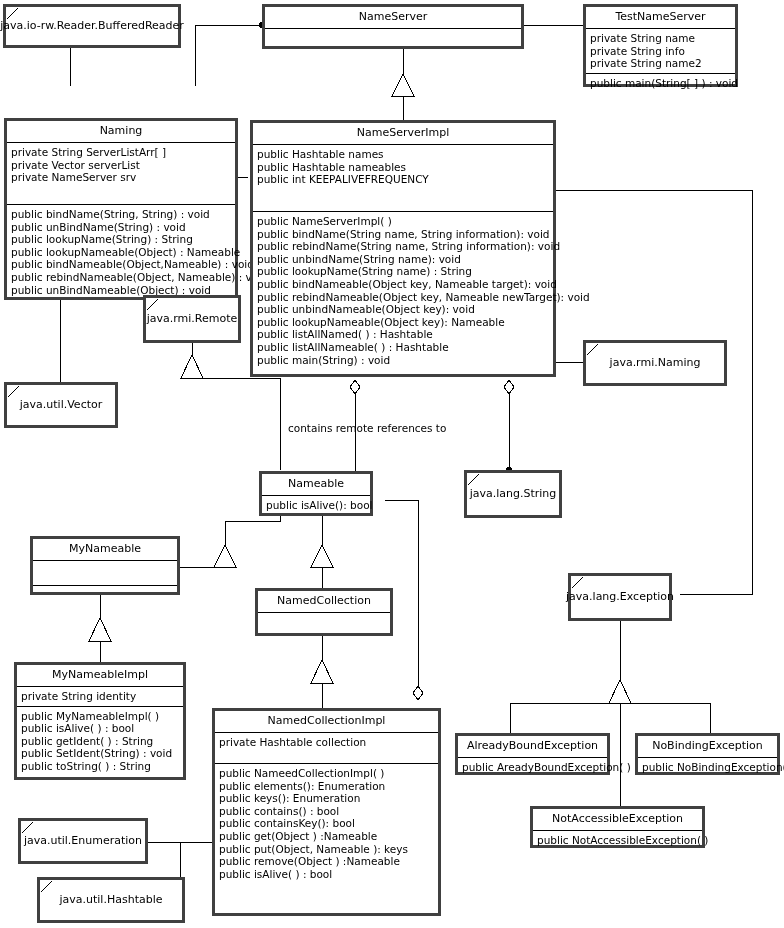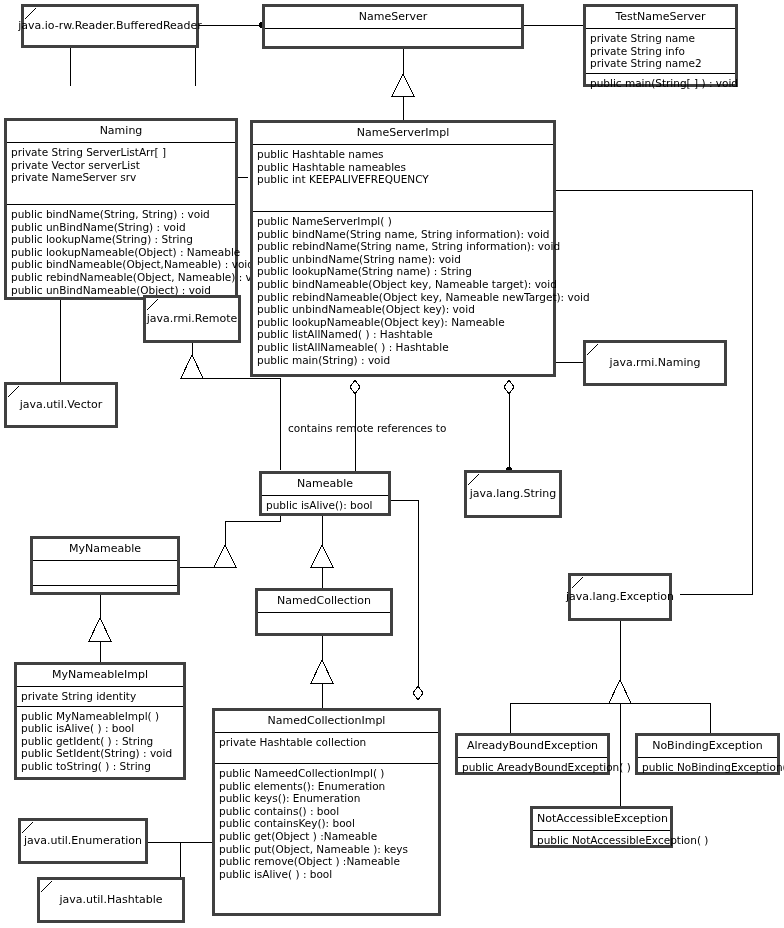--- a/index.html
+++ b/index.html
@@ -144,21 +144,21 @@
       <path d="M 609 703 L 620 680 L 631 703 Z" fill="#ffffff"></path>
       <path d="M 620 703 L 620 806"></path>
       <path d="M 510 703 L 710 703"></path>
       <path d="M 510 703 L 510 733"></path>
       <path d="M 710 703 L 710 733"></path>
     </g>
   </svg>
 
   <div class="edge-label" style="left:288px; top:422px;">contains remote references to</div>
 
-  <div class="node simple" style="left:21px; top:4px; width:178px; height:44px;">
+  <div class="node simple" style="left:3px; top:4px; width:178px; height:44px;">
     <svg class="note-fold" viewBox="0 0 13 13">
       <path d="M 1 12 L 12 1" stroke="#000" stroke-width="1" fill="none"></path>
     </svg>
     <div class="vcenter">
         <div class="name">java.io-rw.Reader.BufferedReader</div>
       </div>
   </div>
 
   <div class="node" style="left:262px; top:4px; width:262px; height:45px;">
     <div class="name">NameServer</div>
@@ -247,21 +247,21 @@
 
   <div class="node simple" style="left:464px; top:470px; width:98px; height:48px;">
     <svg class="note-fold" viewBox="0 0 13 13">
       <path d="M 1 12 L 12 1" stroke="#000" stroke-width="1" fill="none"></path>
     </svg>
     <div class="vcenter">
         <div class="name">java.lang.String</div>
       </div>
   </div>
 
-  <div class="node" style="left:259px; top:471px; width:132px; height:45px;">
+  <div class="node" style="left:259px; top:471px; width:114px; height:45px;">
     <div class="name">Nameable</div>
     <div class="compartment">
       <div class="row">public isAlive(): bool</div>
     </div>
   </div>
 
   <div class="node" style="left:30px; top:536px; width:150px; height:59px;">
     <div class="name">MyNameable</div>
     <div class="compartment" style="height:18px;"></div>
     <div class="compartment" style="height:22px;"></div>
@@ -320,21 +320,21 @@
     </div>
   </div>
 
   <div class="node" style="left:635px; top:733px; width:145px; height:42px;">
     <div class="name">NoBindingException</div>
     <div class="compartment">
       <div class="row">public NoBindingException( )</div>
     </div>
   </div>
 
-  <div class="node" style="left:530px; top:806px; width:143px; height:42px;">
+  <div class="node" style="left:530px; top:806px; width:175px; height:42px;">
     <div class="name">NotAccessibleException</div>
     <div class="compartment">
       <div class="row">public NotAccessibleException( )</div>
     </div>
   </div>
 
   <div class="node simple" style="left:18px; top:818px; width:130px; height:46px;">
     <svg class="note-fold" viewBox="0 0 13 13">
       <path d="M 1 12 L 12 1" stroke="#000" stroke-width="1" fill="none"></path>
     </svg>

